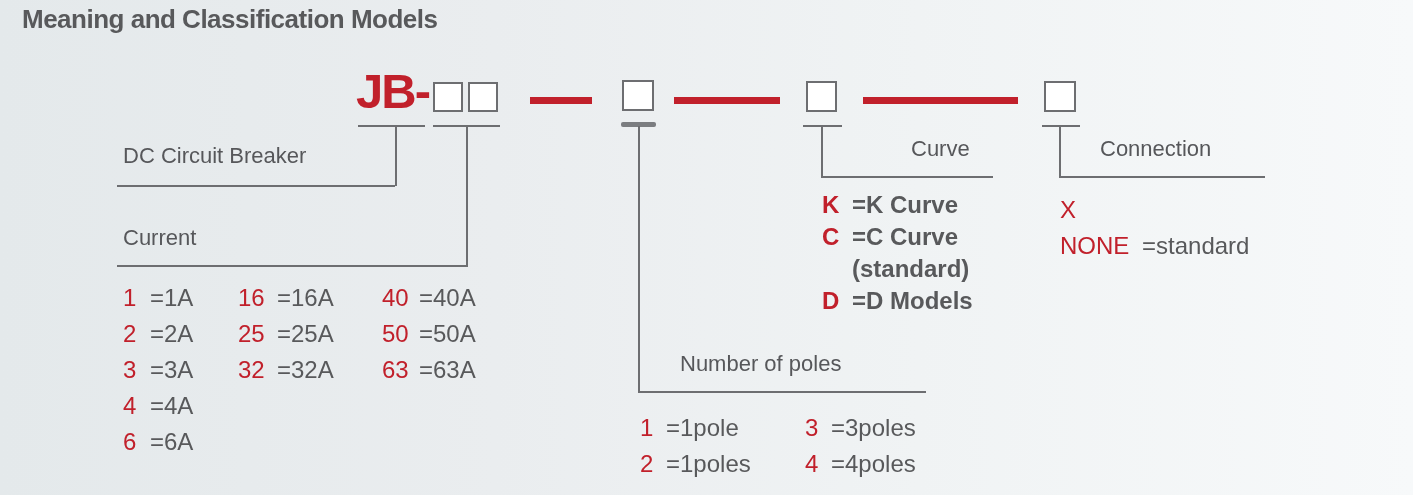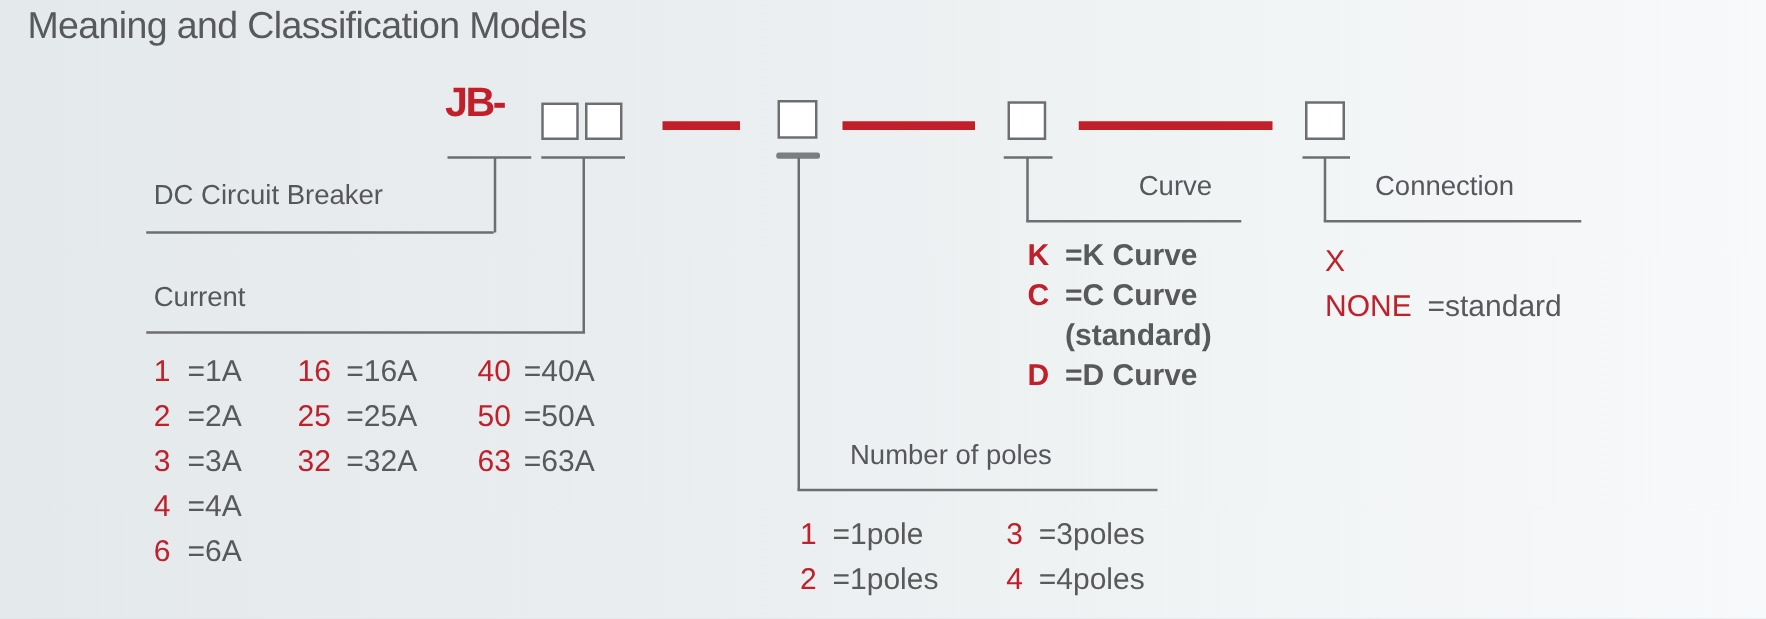--- a/index.html
+++ b/index.html
@@ -3,25 +3,25 @@
 <meta charset="utf-8">
 <style>
   html,body { margin:0; padding:0; background:#dfe3e5; }
   .canvas {
     position:relative; width:1413px; height:495px; overflow:hidden;
     background:linear-gradient(90deg,#e4e9eb 0%,#eaedef 35%,#f0f3f4 65%,#f7f9fa 100%);
     font-family:"Liberation Sans", sans-serif;
   }
   .title {
     position:absolute; left:22px; top:4px;
-    font-size:30px; font-weight:normal; color:#58595b; letter-spacing:-0.5px;
+    font-size:26px; font-weight:bold; color:#58595b; letter-spacing:-0.5px;
   }
   .prefix {
     position:absolute; left:356px; top:63px;
-    font-size:33px; font-weight:bold; color:#c1202b; letter-spacing:-2px;
+    font-size:49px; font-weight:bold; color:#c1202b; letter-spacing:-2px;
   }
   .box { position:absolute; box-sizing:border-box; background:#ffffff; border:2px solid #6d6e71; }
   .b1 { left:433px; top:82px;  width:30px; height:30px; }
   .b2 { left:468px; top:82px;  width:30px; height:30px; }
   .b3 { left:622px; top:80px;  width:32px; height:31px; }
   .b4 { left:806px; top:81px;  width:31px; height:31px; }
   .b5 { left:1044px; top:81px; width:32px; height:31px; }
   .redline { position:absolute; top:97px; height:7px; background:#c1202b; }
   .r1 { left:530px; width:62px; }
   .r2 { left:674px; width:106px; }
@@ -128,21 +128,21 @@
   </div>
   <div class="list polCol2">
     <div class="row"><span class="code w26">3</span><span>=3poles</span></div>
     <div class="row"><span class="code w26">4</span><span>=4poles</span></div>
   </div>
 
   <div class="list crvList">
     <div class="row32"><span class="code w30">K</span><span>=K Curve</span></div>
     <div class="row32"><span class="code w30">C</span><span>=C Curve</span></div>
     <div class="row32"><span class="code w30"></span><span>(standard)</span></div>
-    <div class="row32"><span class="code w30">D</span><span>=D Curve</span></div>
+    <div class="row32"><span class="code w30">D</span><span>=D Models</span></div>
   </div>
 
   <div class="list conList">
     <div class="row"><span class="code w82">X</span><span></span></div>
     <div class="row"><span class="code w82">NONE</span><span>=standard</span></div>
   </div>
 
 </div>
 
 </body></html>

